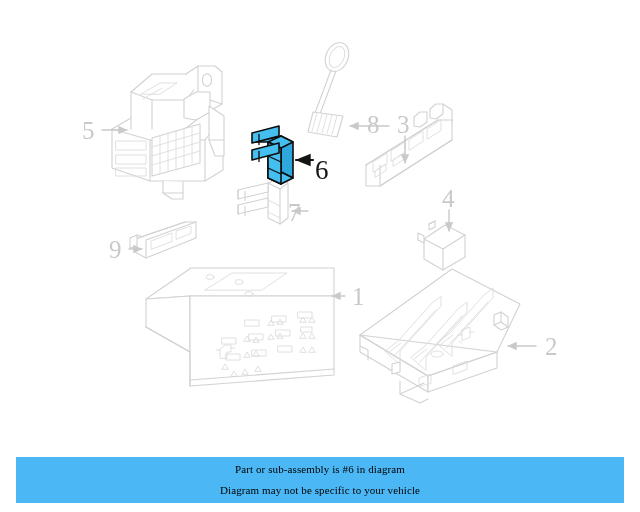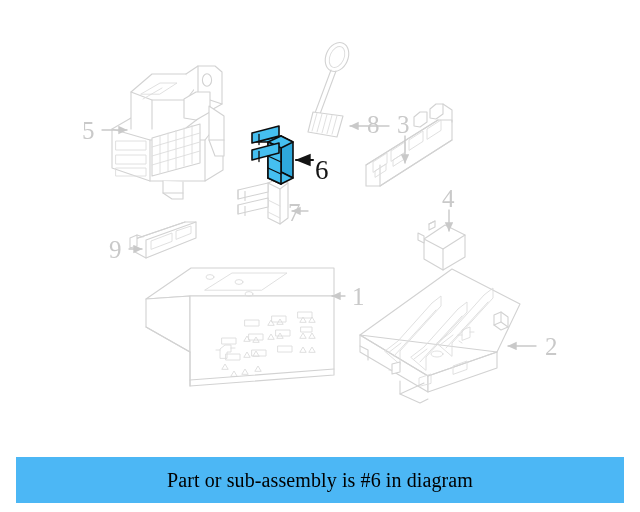--- a/index.html
+++ b/index.html
@@ -35,21 +35,21 @@
     height: 46px;
     background: #4cb7f5;
     display: flex;
     flex-direction: column;
     align-items: center;
     justify-content: center;
     box-sizing: border-box;
   }
   .caption-line {
     font-family: "Liberation Serif", serif;
-    font-size: 20px;
+    font-size: 11px;
     line-height: 21px;
     color: #000000;
     white-space: nowrap;
     letter-spacing: 0.1px;
   }
 </style>
 </head>
 <body>
 
 <div id="diagram-root">
@@ -328,15 +328,16 @@
       <text class="num-hl" x="315" y="179" style="font-weight:400">6</text>
       <text class="num" x="288" y="221">7</text>
       <text class="num" x="367" y="133">8</text>
       <text class="num" x="109" y="258">9</text>
     </g>
 
   </svg>
 
   <div class="caption-banner">
     <div class="caption-line">Part or sub-assembly is #6 in diagram</div>
+    <div class="caption-line">Diagram may not be specific to your vehicle</div>
   </div>
 
 </div>
 
 </body></html>

